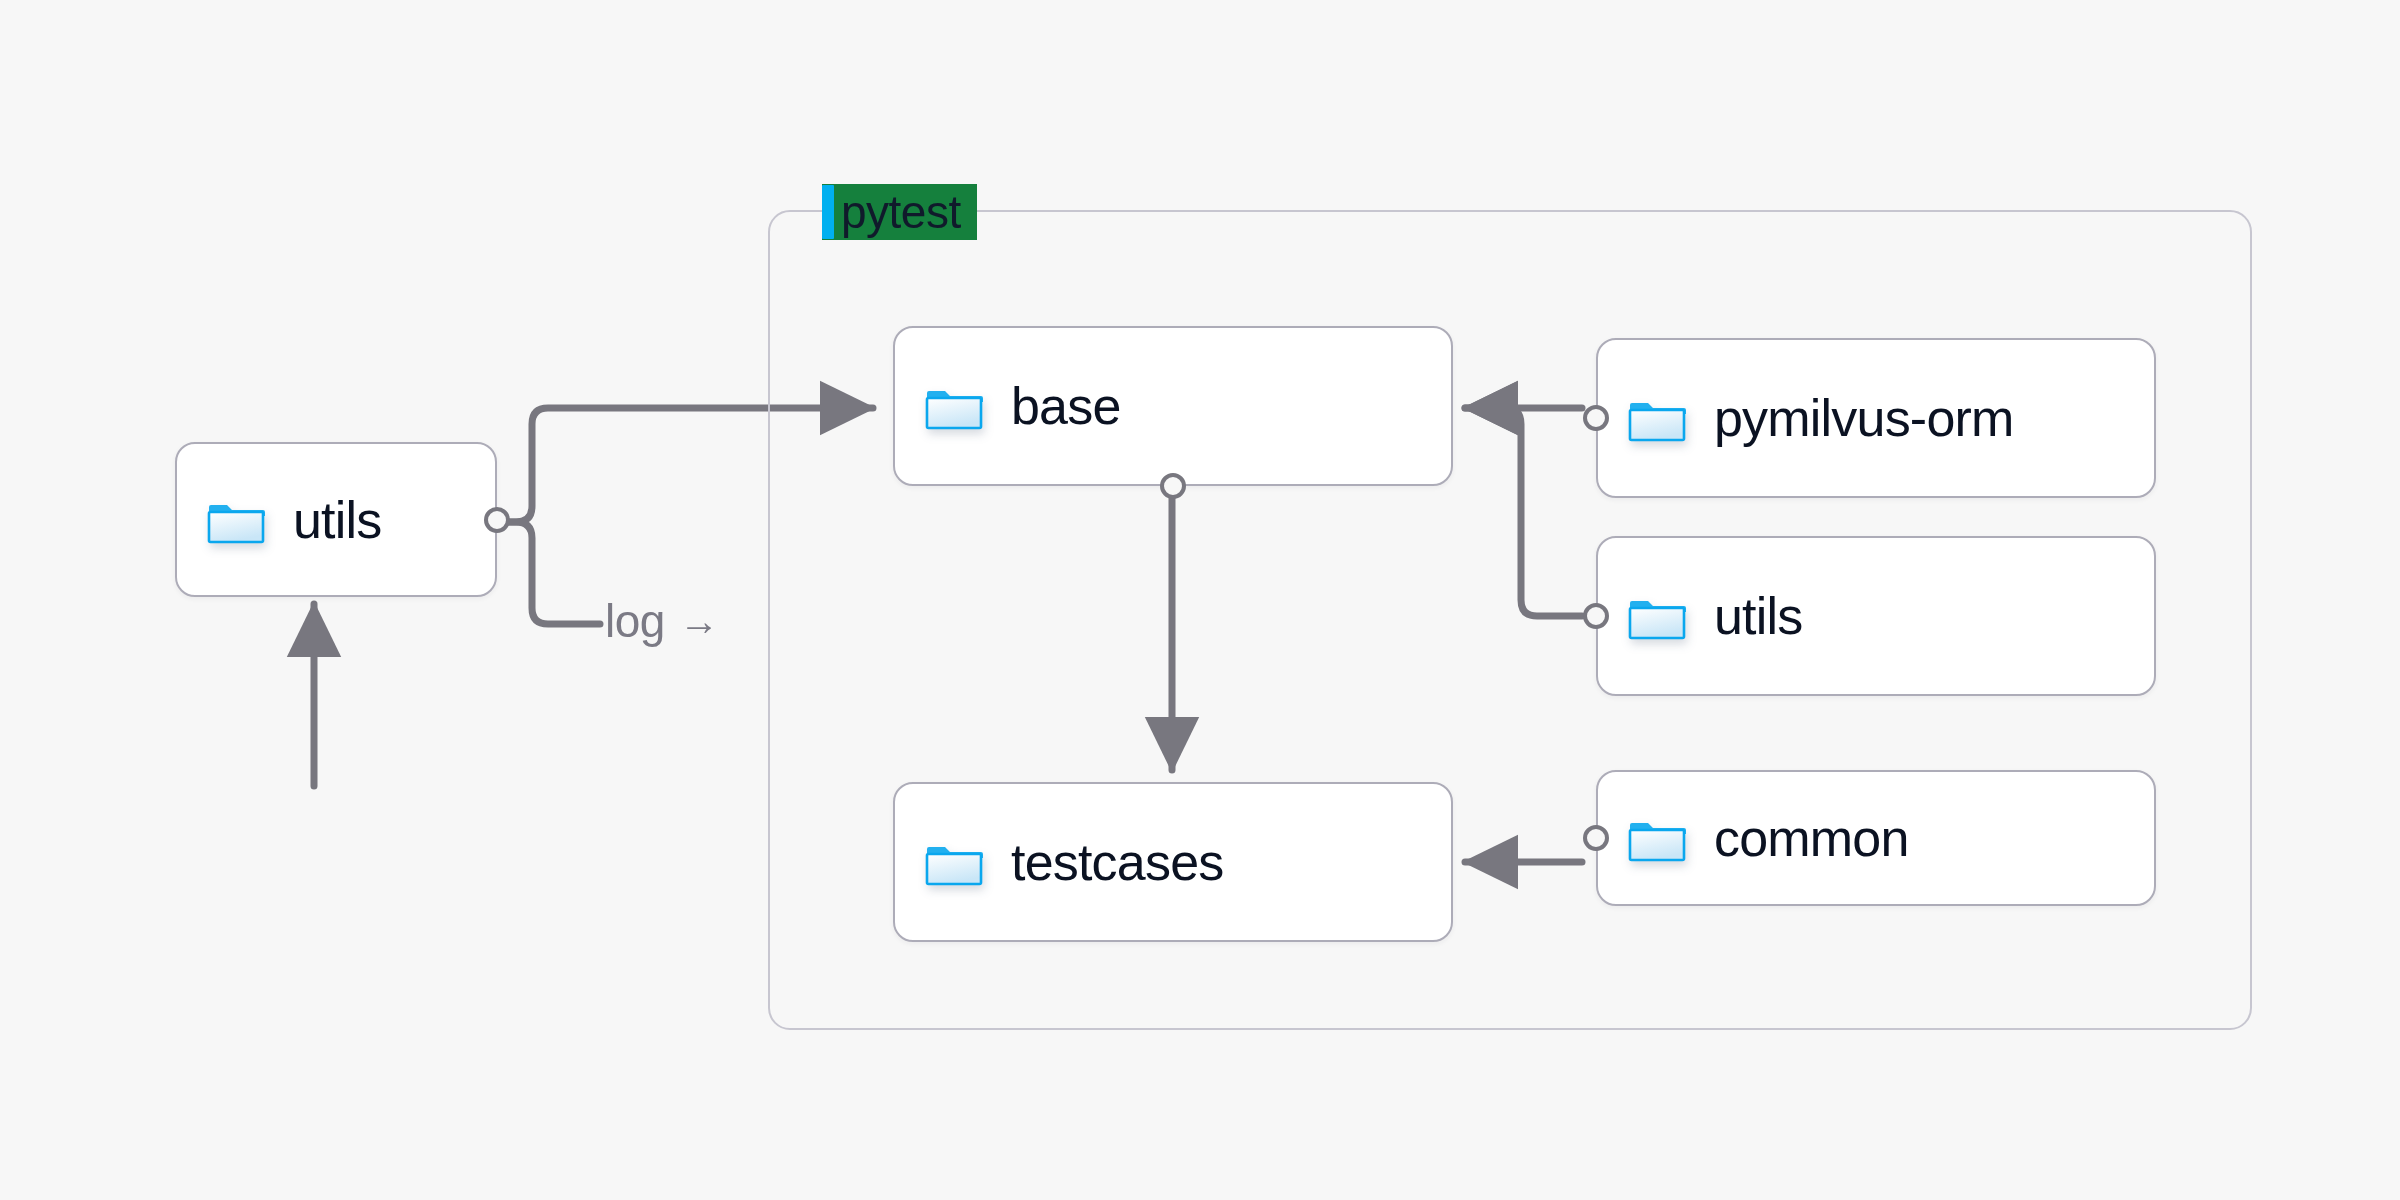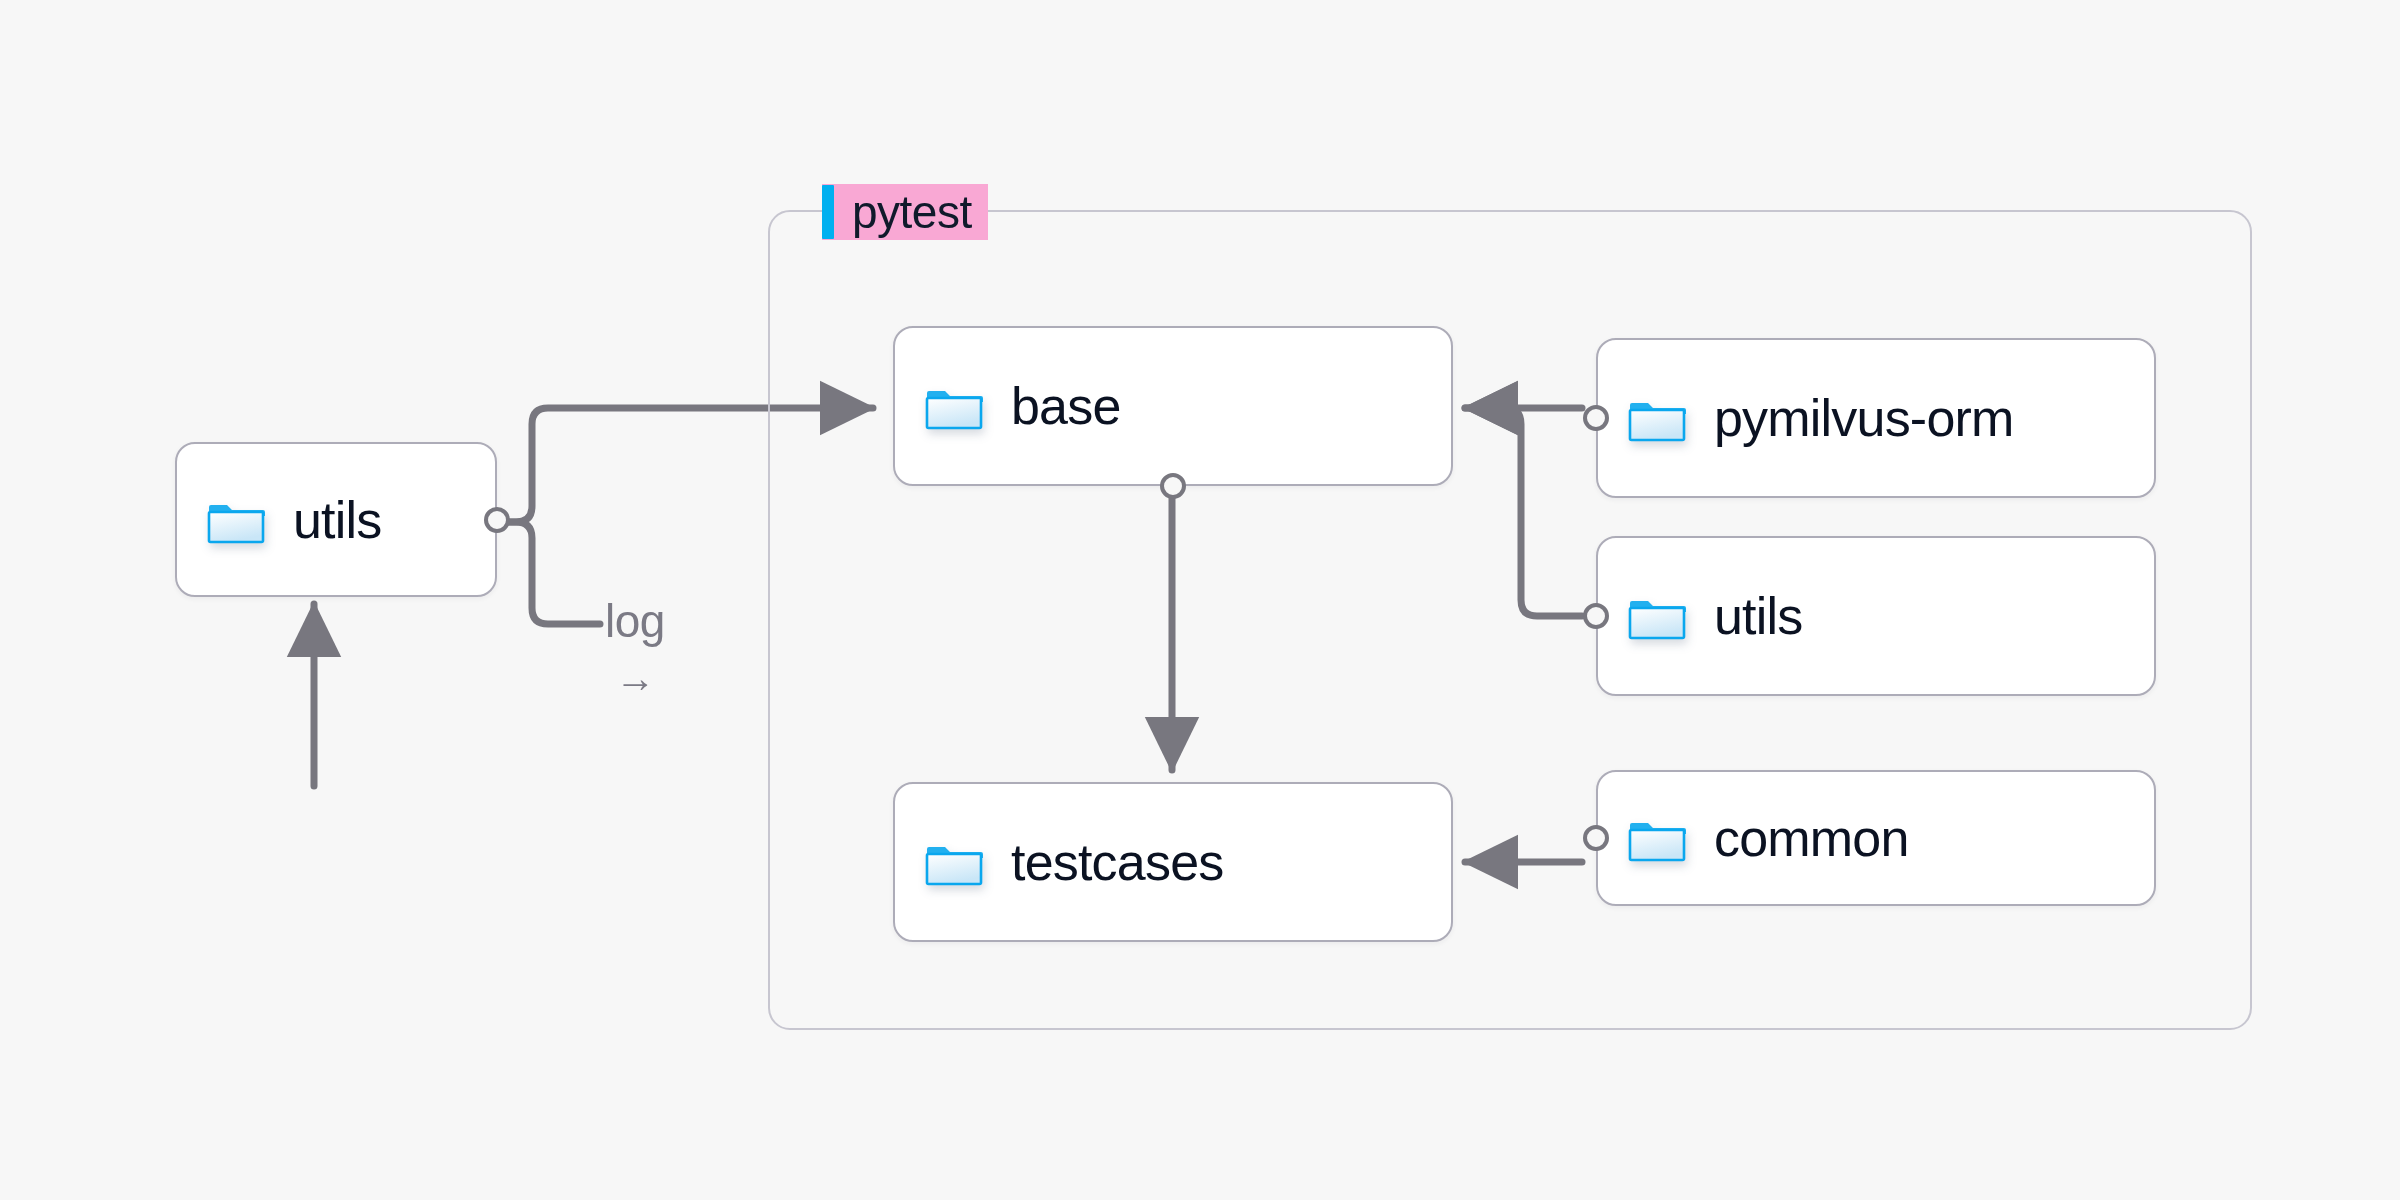--- a/index.html
+++ b/index.html
@@ -31,22 +31,22 @@
     position: absolute;
     border: 2px solid #c7c6d0;
     border-radius: 22px;
     background: transparent;
     box-sizing: border-box;
   }
   .group-label {
     position: absolute;
     display: flex;
     align-items: center;
-    gap: 18px;
-    background: #f9a8d4;
+    gap: 7px;
+    background: #15803d;
     padding: 0 16px 0 0;
     height: 56px;
   }
   .group-label-bar {
     width: 12px;
     height: 54px;
     background: #00b0f0;
     border-radius: 1px;
     flex: none;
   }
@@ -100,21 +100,20 @@
   .edge-label {
     position: absolute;
     display: flex;
     align-items: center;
     gap: 14px;
     color: #7b7a85;
     font-size: 46px;
     letter-spacing: -0.5px;
     line-height: 1;
     white-space: nowrap;
-    flex-direction: column;
   }
   .edge-label .arrow-glyph { font-size: 40px; line-height: 1; }
 </style>
 </head>
 <body>
 
 <div id="stage">
 
   <svg id="edges" viewBox="0 0 2400 1200" width="2400" height="1200">
     <defs>

